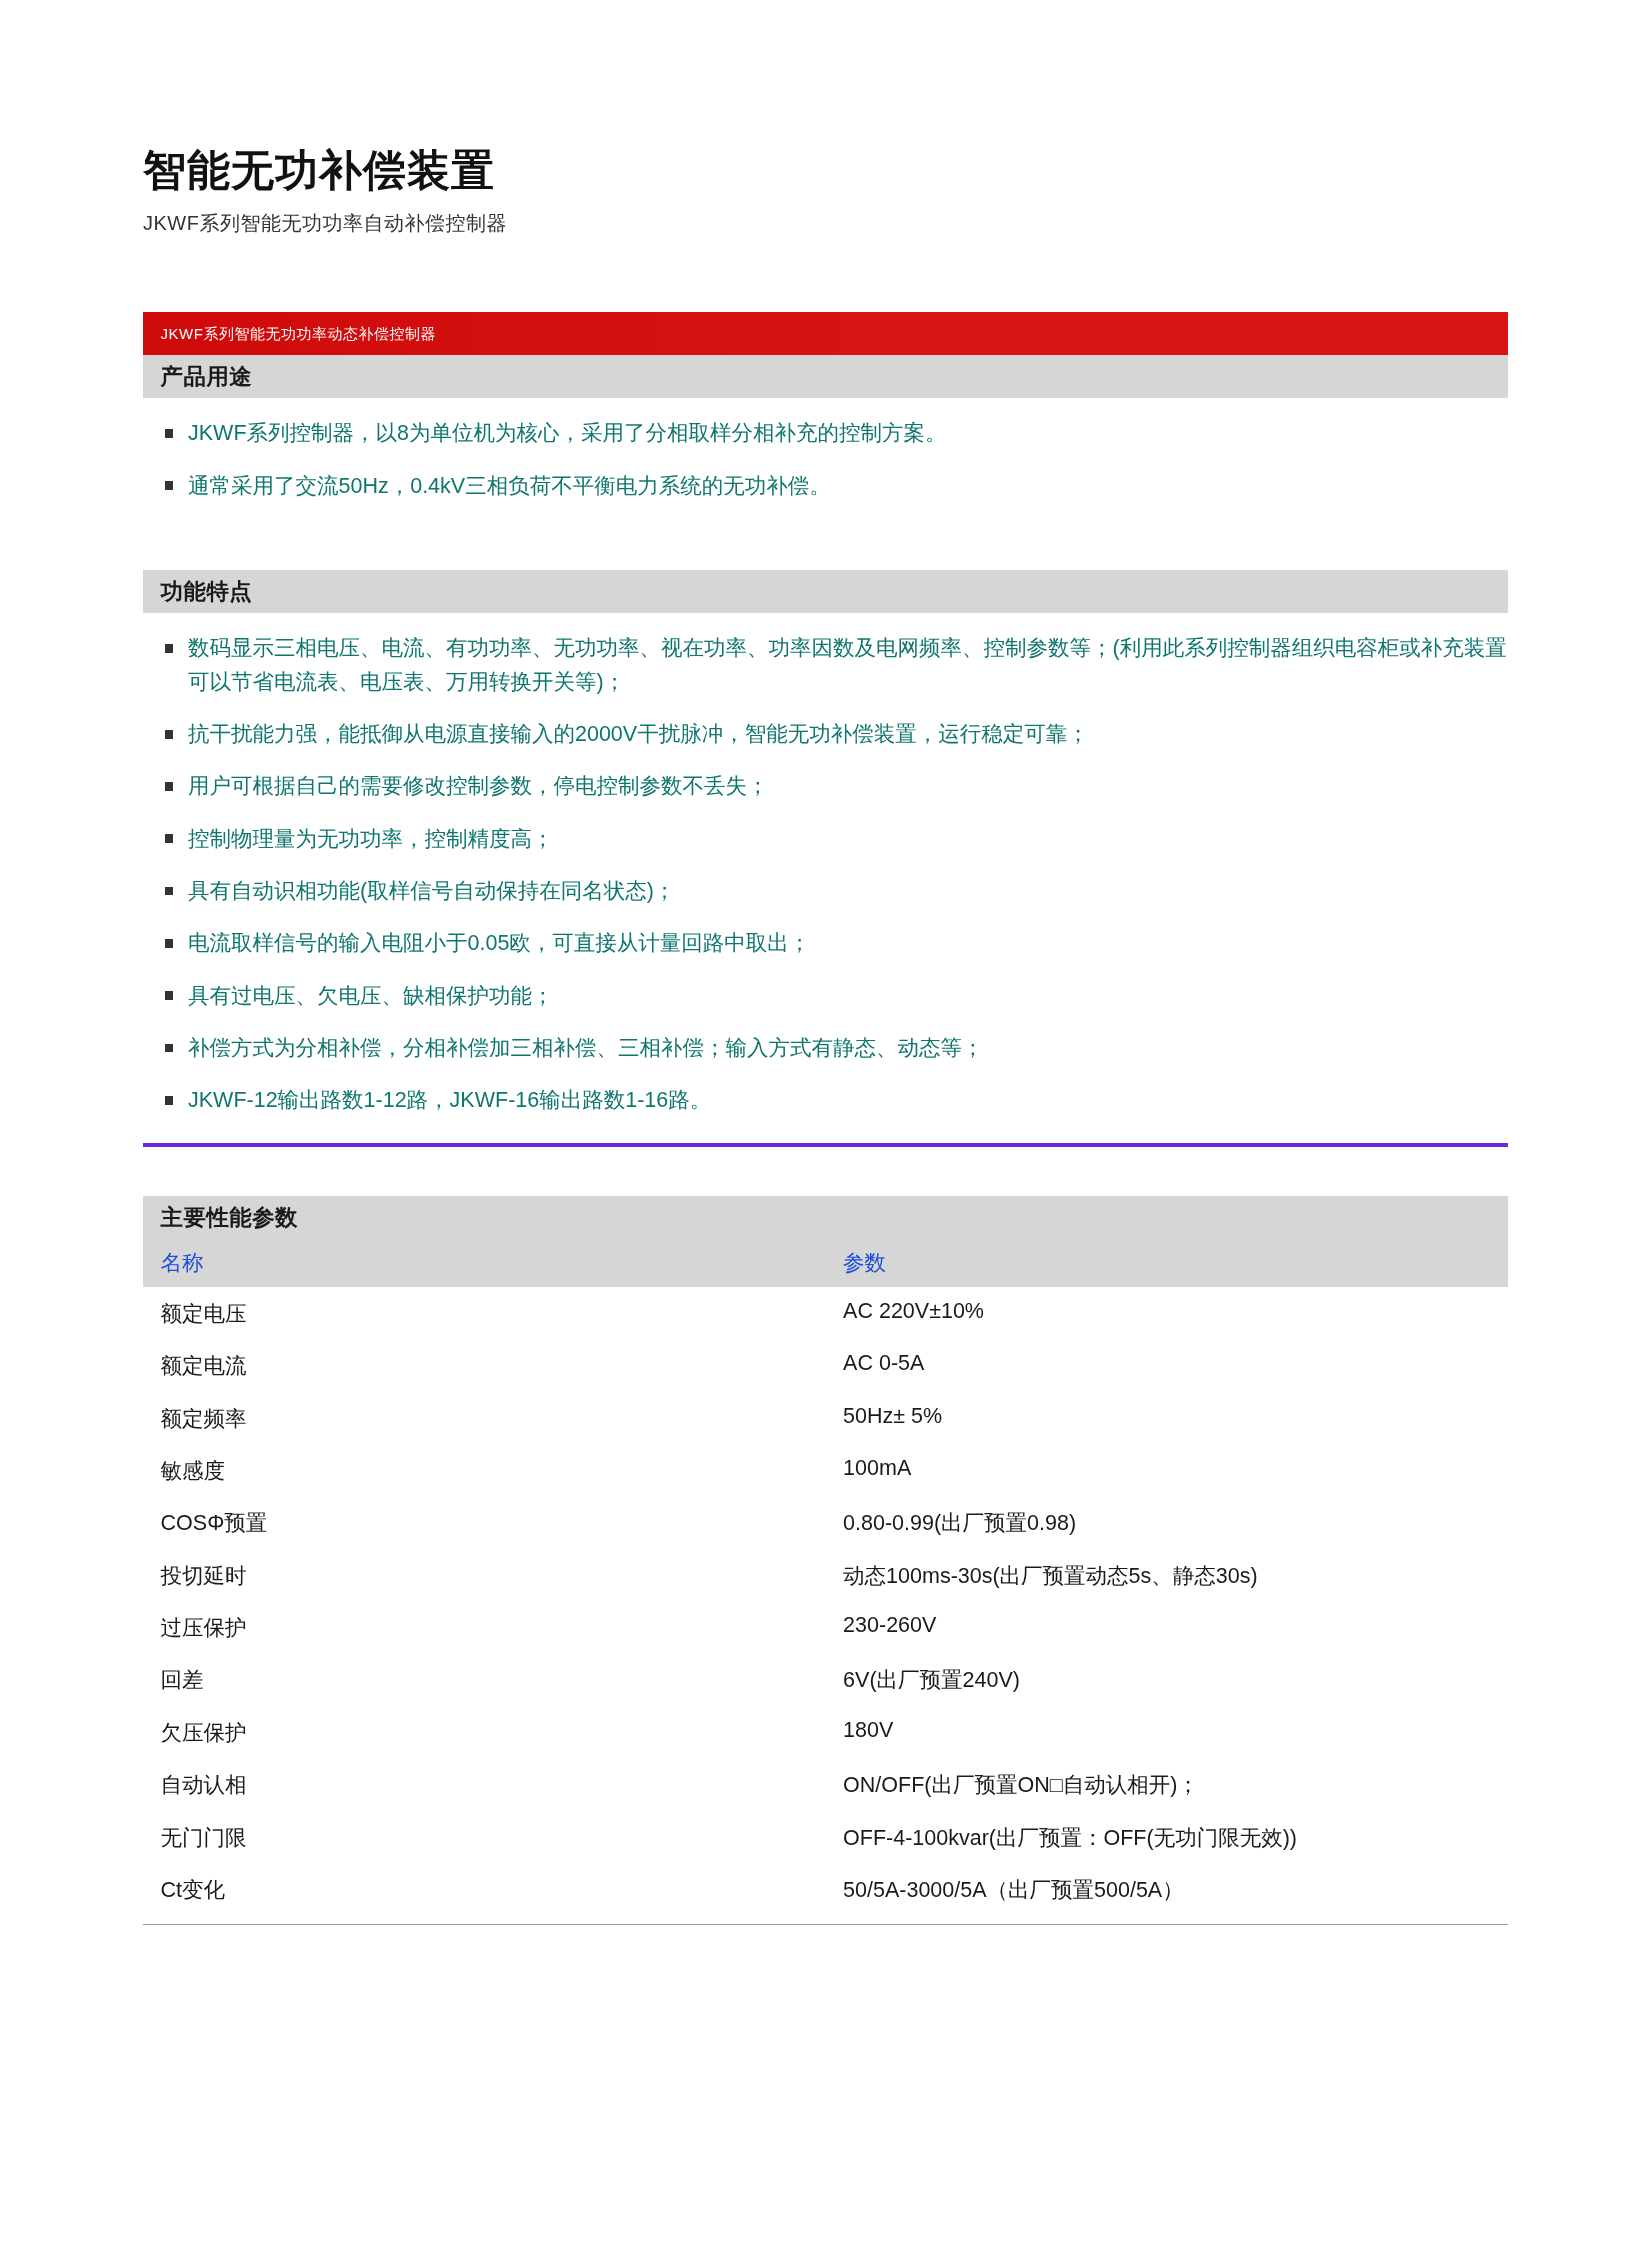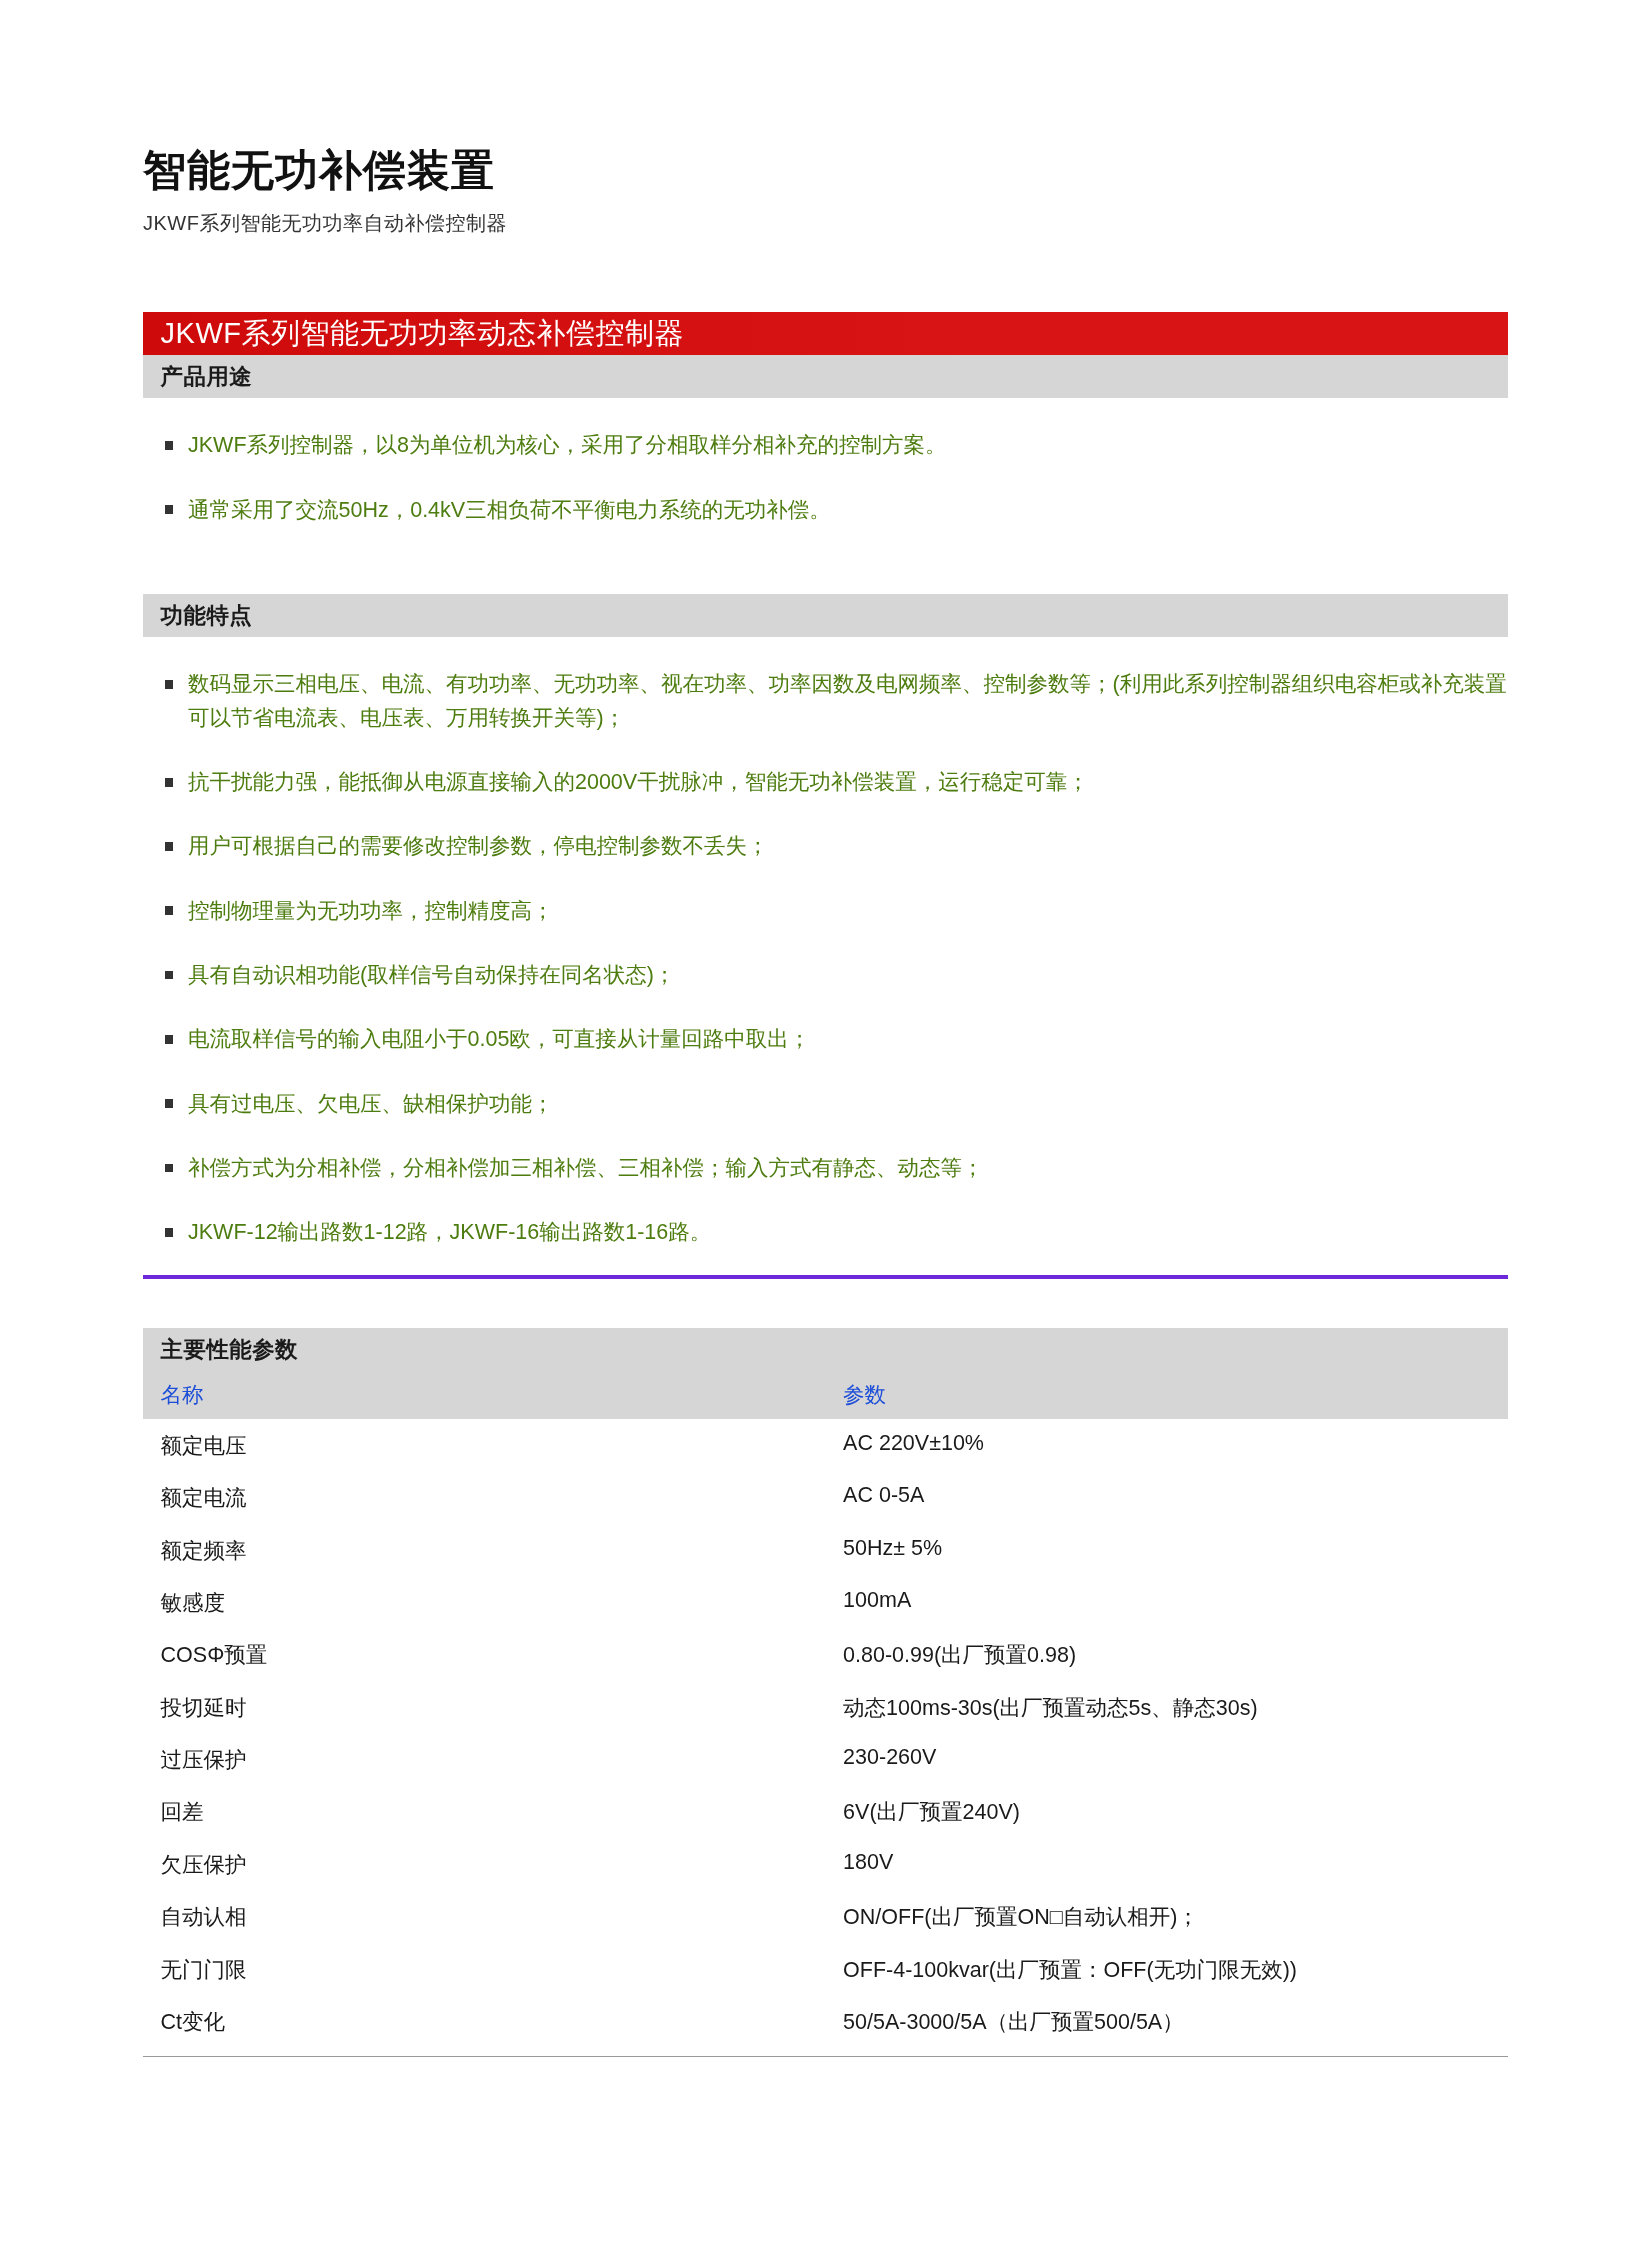--- a/index.html
+++ b/index.html
@@ -40,21 +40,21 @@
     color: #333;
     margin-top: 13.7px;
     letter-spacing: 0.5px;
     line-height: 1.3;
   }
   .red-bar {
     margin-top: 76px;
     background: #d20b0b;
     background: linear-gradient(to right, #cf0a0a 0%, #d81414 60%, #d81414 100%);
     color: #ffffff;
-    font-size: 29px;
+    font-size: 15px;
     line-height: 43px;
     height: 43px;
     padding: 0 0 0 17.6px;
     box-sizing: border-box;
     letter-spacing: 0.5px;
   }
   .gray-bar {
     background: #d6d6d6;
     color: #1a1a1a;
     font-size: 22.4px;
@@ -71,22 +71,22 @@
   .bullets {
     list-style: none;
     margin: 0;
     padding: 0;
   }
   .bullets li {
     position: relative;
     font-size: 21.5px;
     line-height: 1.55;
     padding-left: 45px;
-    margin-top: 31px;
-    color: #4d7c0f;
+    margin-top: 19px;
+    color: #0f766e;
   }
   .bullets li .sq {
     position: absolute;
     left: 21.5px;
     top: 11.7px;
     width: 8.8px;
     height: 8.8px;
     background: #333;
     display: block;
   }

